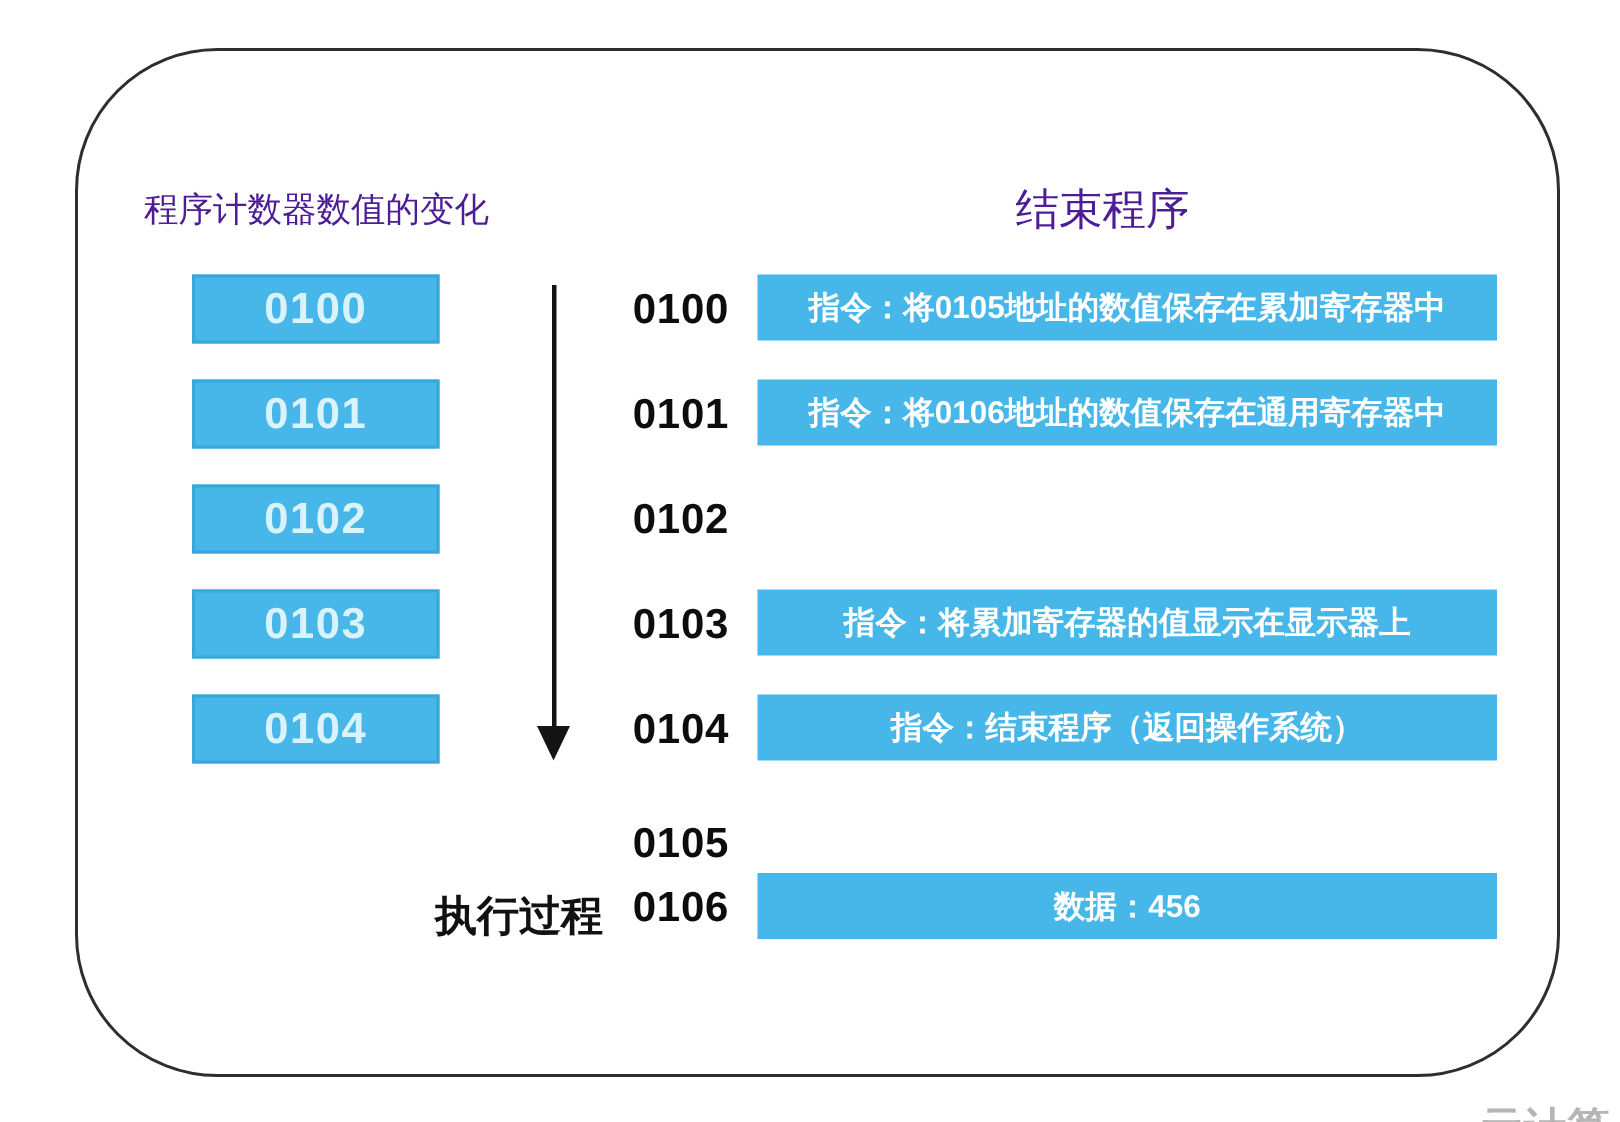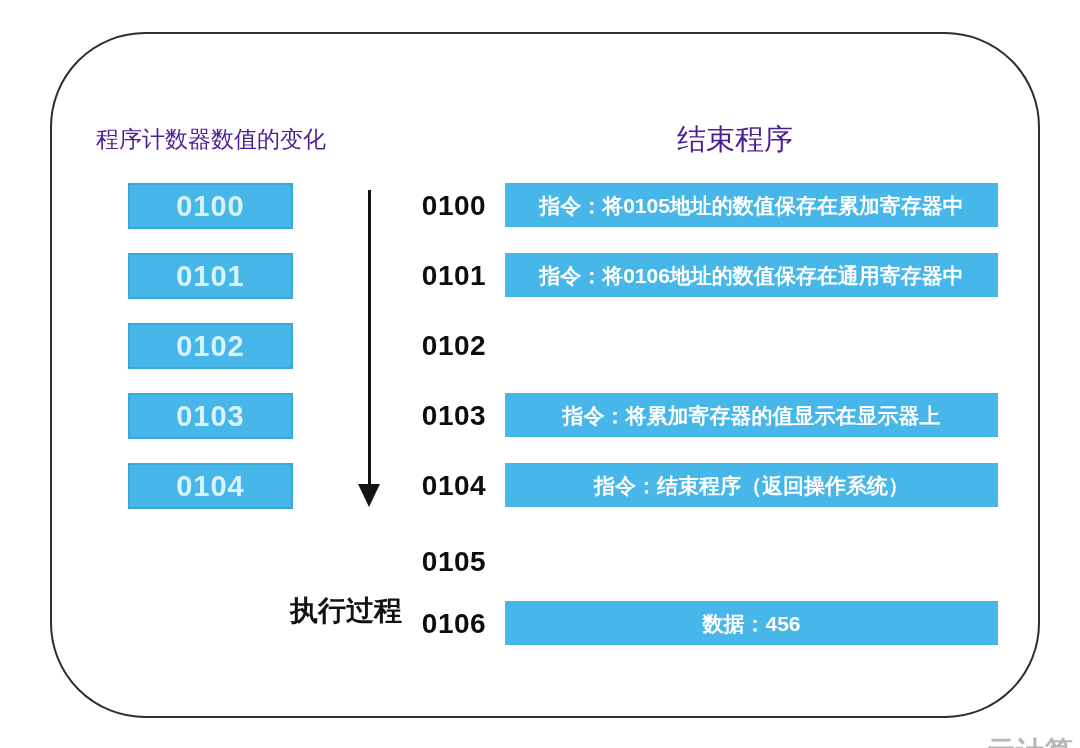--- a/index.html
+++ b/index.html
@@ -46,21 +46,21 @@
 
   
   .rows{position:absolute;left:0;top:0;width:1080px;height:748px;pointer-events:none;}
   .row{position:absolute;left:0;width:1080px;height:46px;}
   .row:nth-of-type(1){top:183px;}
   .row:nth-of-type(2){top:253px;}
   .row:nth-of-type(3){top:323px;}
   .row:nth-of-type(4){top:393px;}
   .row:nth-of-type(5){top:463px;}
   .row:nth-of-type(6){top:539px;}
-  .row:nth-of-type(7){top:601px;}
+  .row:nth-of-type(7){top:582px;}
   .addr{position:absolute;left:408px;top:0;width:92px;height:46px;
     font-size:28px;font-weight:bold;color:#0d0d0d;text-align:center;line-height:46px;
     letter-spacing:0.5px;white-space:nowrap;}
   .bar{position:absolute;left:505px;top:0;width:493px;height:44px;
     background:var(--bar-blue);color:var(--bar-text);
     font-size:21px;font-weight:bold;text-align:center;line-height:46px;white-space:nowrap;}
 
   .watermark{position:absolute;right:6px;top:733px;font-size:28px;font-weight:bold;
     color:var(--watermark-gray);letter-spacing:1px;}
 </style>

